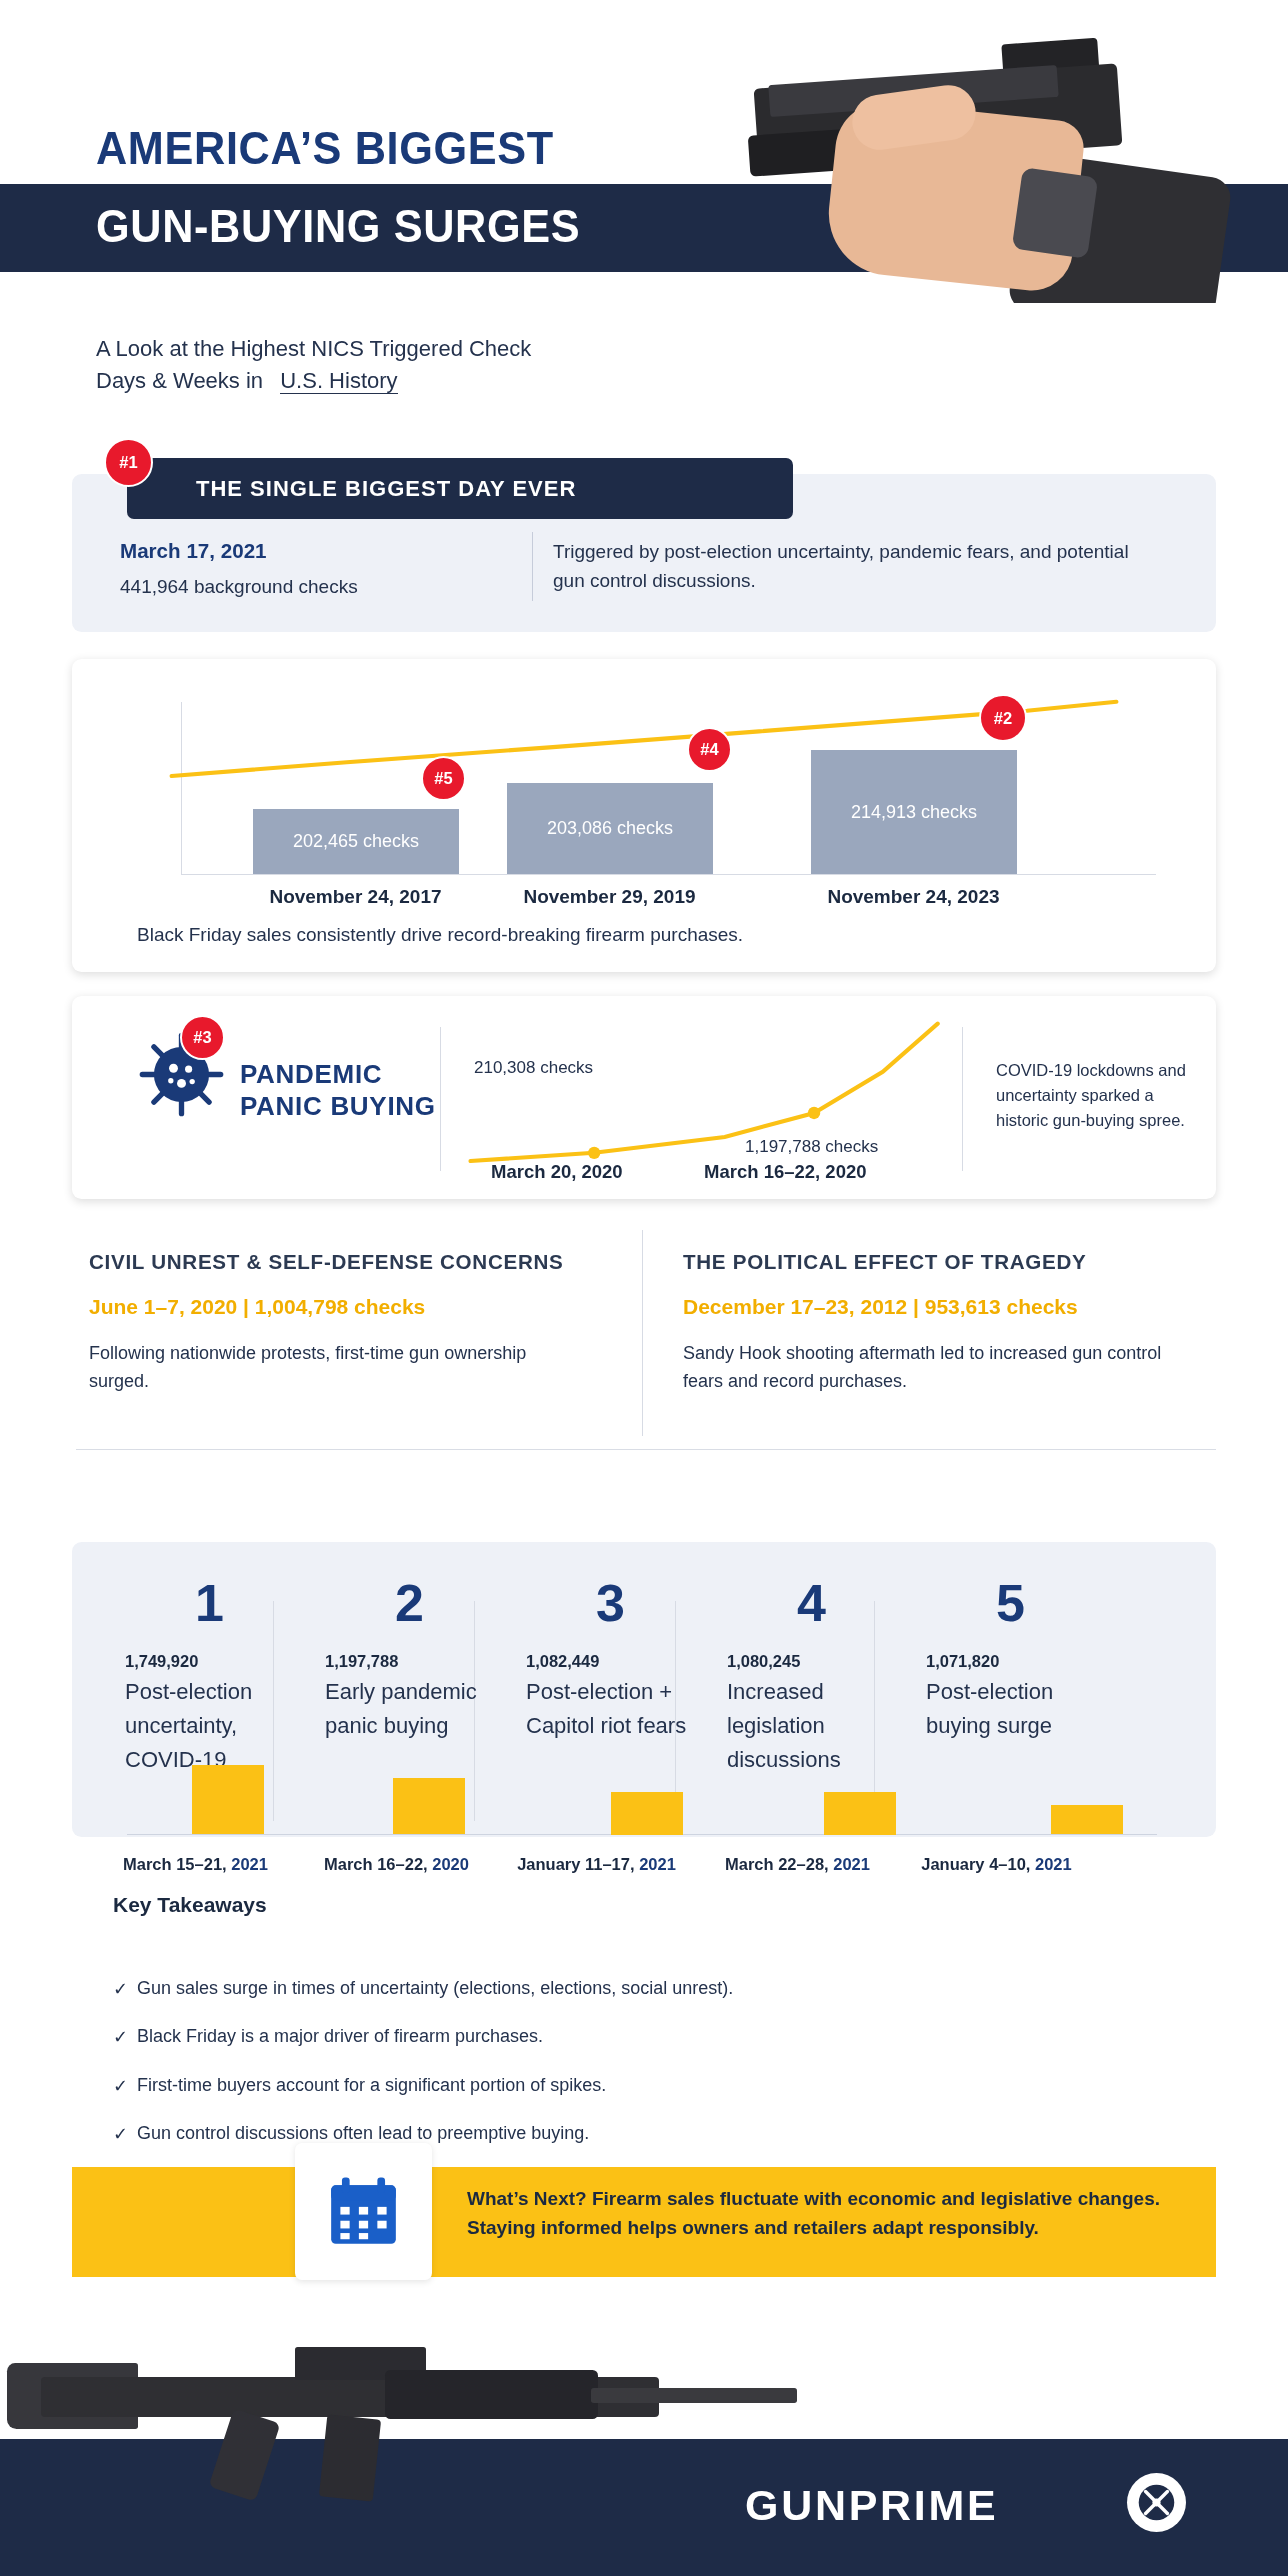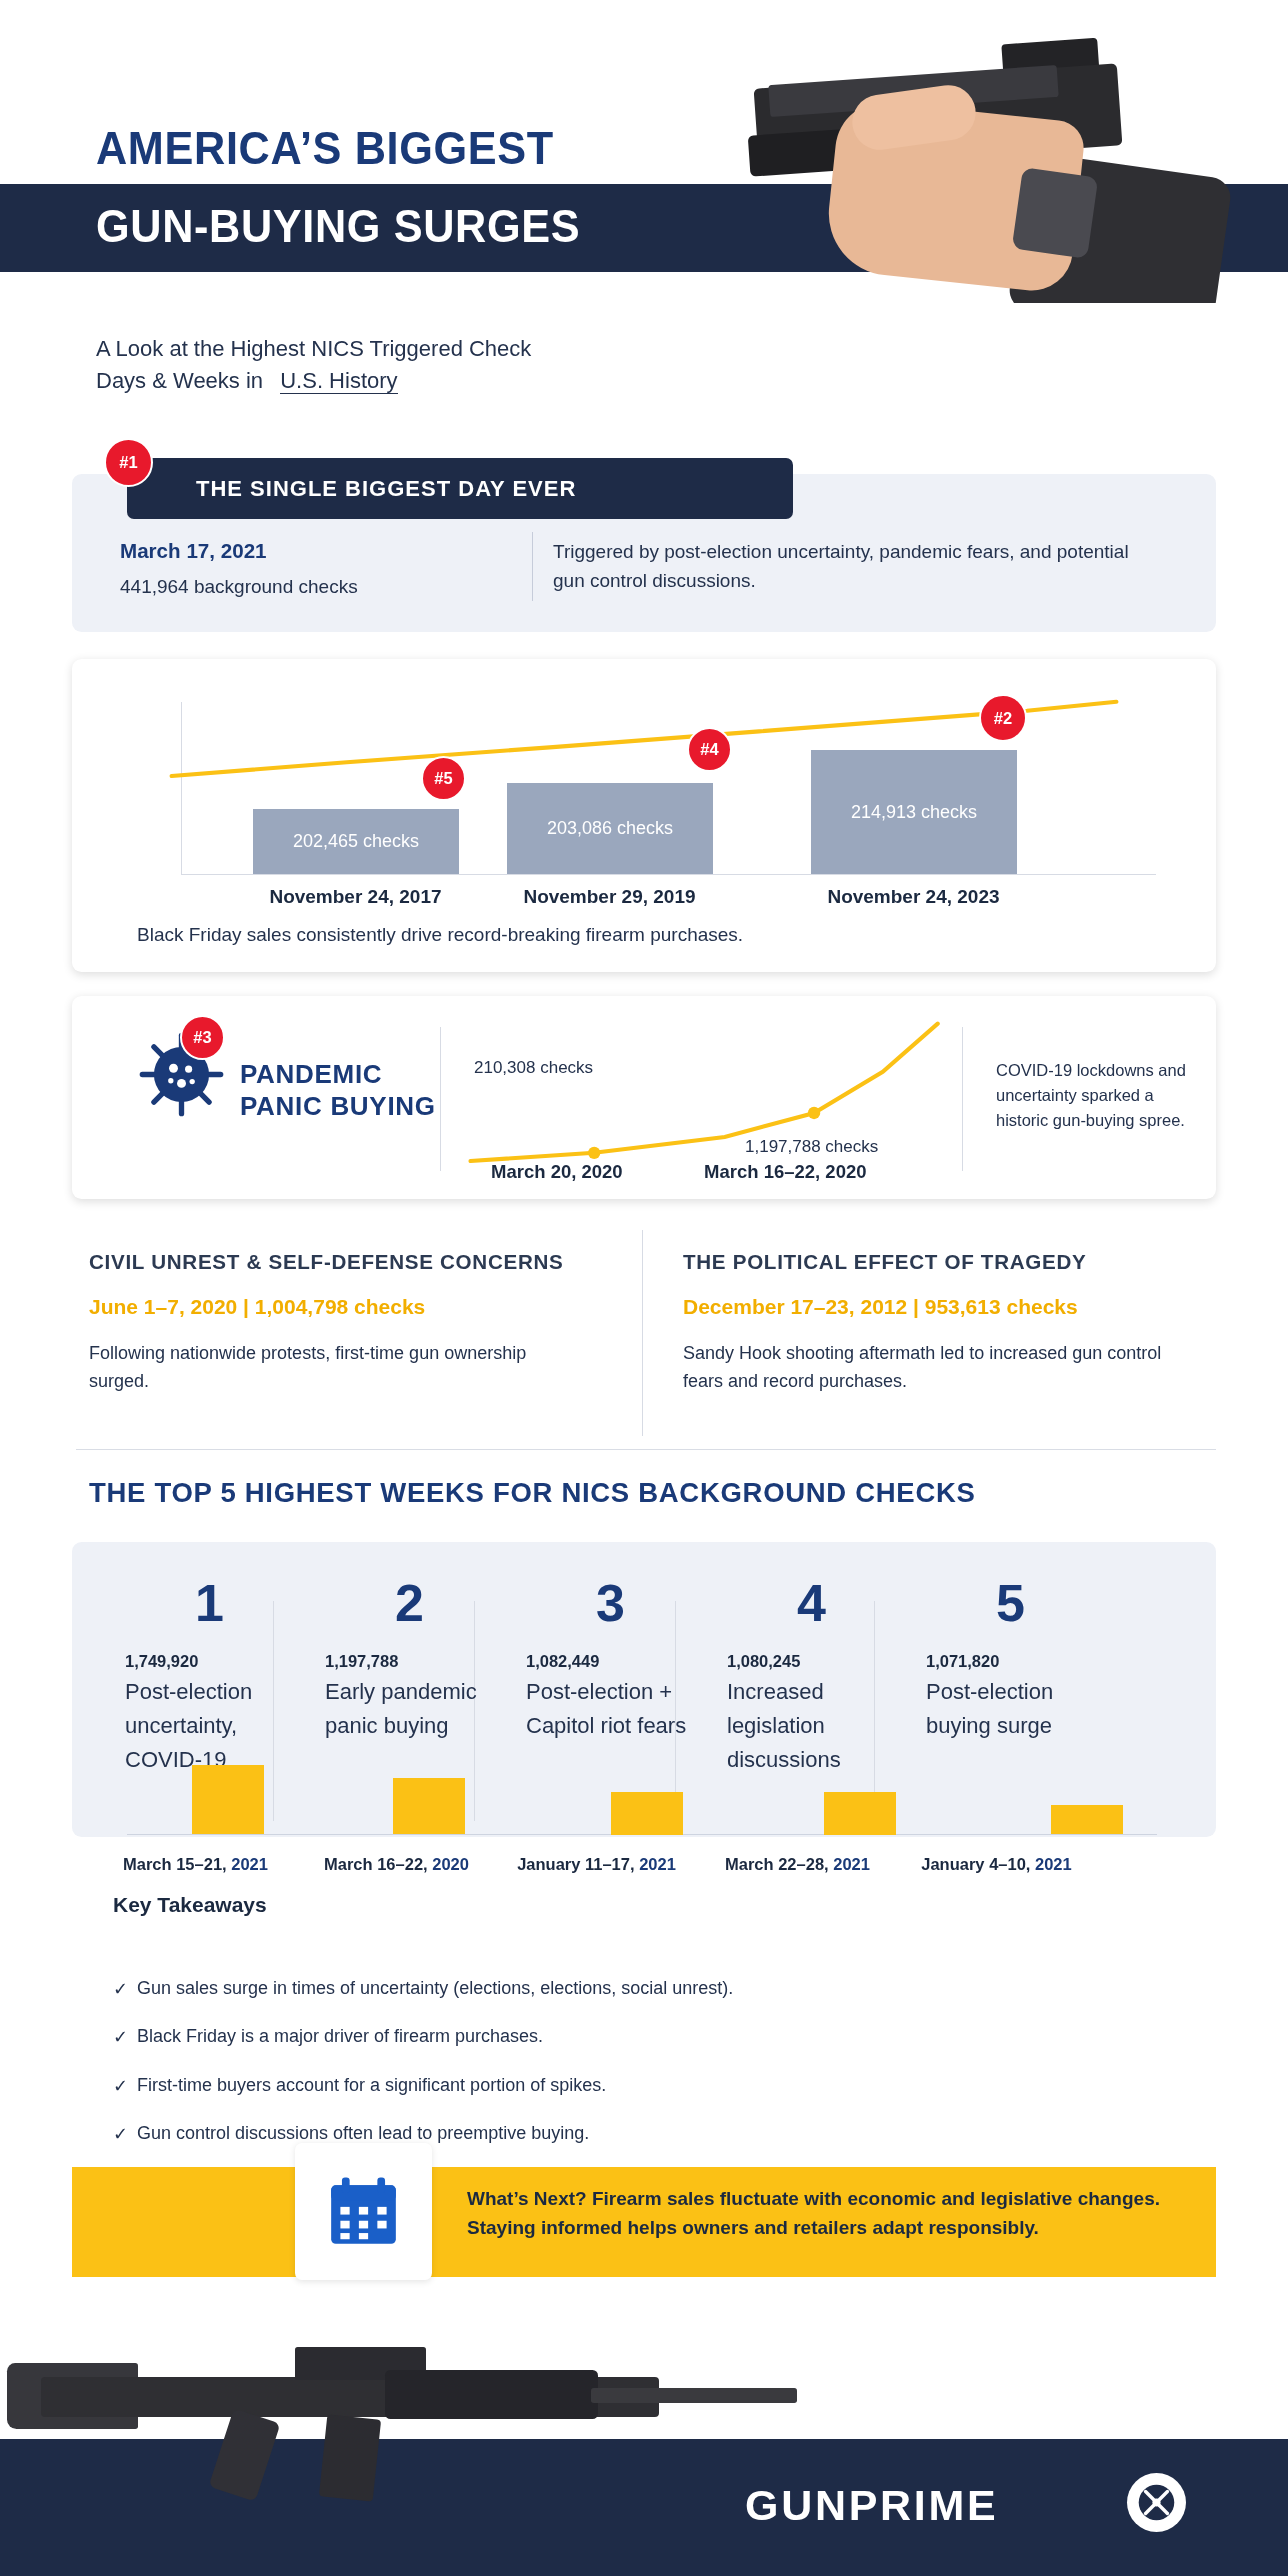--- a/index.html
+++ b/index.html
@@ -656,21 +656,20 @@
 
   <div class="col-div"></div>
   <div class="c-head" id="chead1">CIVIL UNREST &amp; SELF-DEFENSE CONCERNS</div>
   <div class="c-stat" id="cstat1">June 1–7, 2020 | 1,004,798 checks</div>
   <div class="c-desc" id="cdesc1">Following nationwide protests, first-time gun ownership surged.</div>
   <div class="c-head" id="chead2">THE POLITICAL EFFECT OF TRAGEDY</div>
   <div class="c-stat" id="cstat2">December 17–23, 2012 | 953,613 checks</div>
   <div class="c-desc" id="cdesc2">Sandy Hook shooting aftermath led to increased gun control fears and record purchases.</div>
   <div class="hr-under"></div>
 
-  <div class="top5-head">THE TOP 5 HIGHEST WEEKS FOR NICS BACKGROUND CHECKS</div>
   <div class="top5-card"></div>
   <div class="t5-axis"></div>
 
   <div class="t5-sep" style="left:273px"></div>
   <div class="t5-rank" style="left:110px">1</div>
   <div class="t5-num" style="left:110px">1,749,920</div>
   <div class="t5-desc" style="left:110px">Post-election uncertainty, COVID-19</div>
   <div class="t5-bar" style="left:192px; top:1765px; height:69px;"></div>
   <div class="t5-date" style="left:89px"><span>March 15–21, </span><span class="yr">2021</span></div>
 

